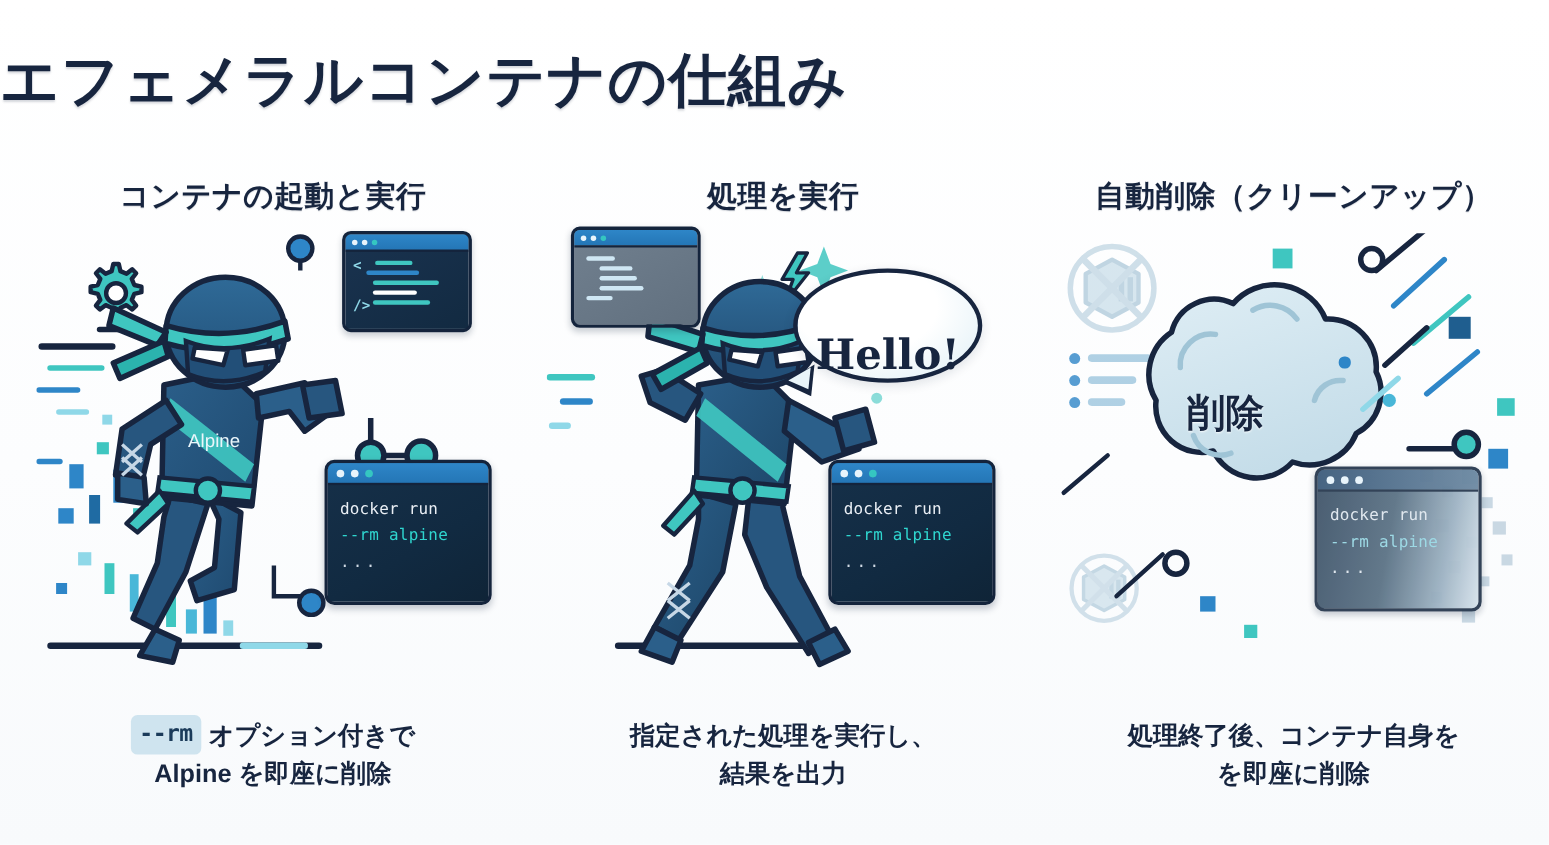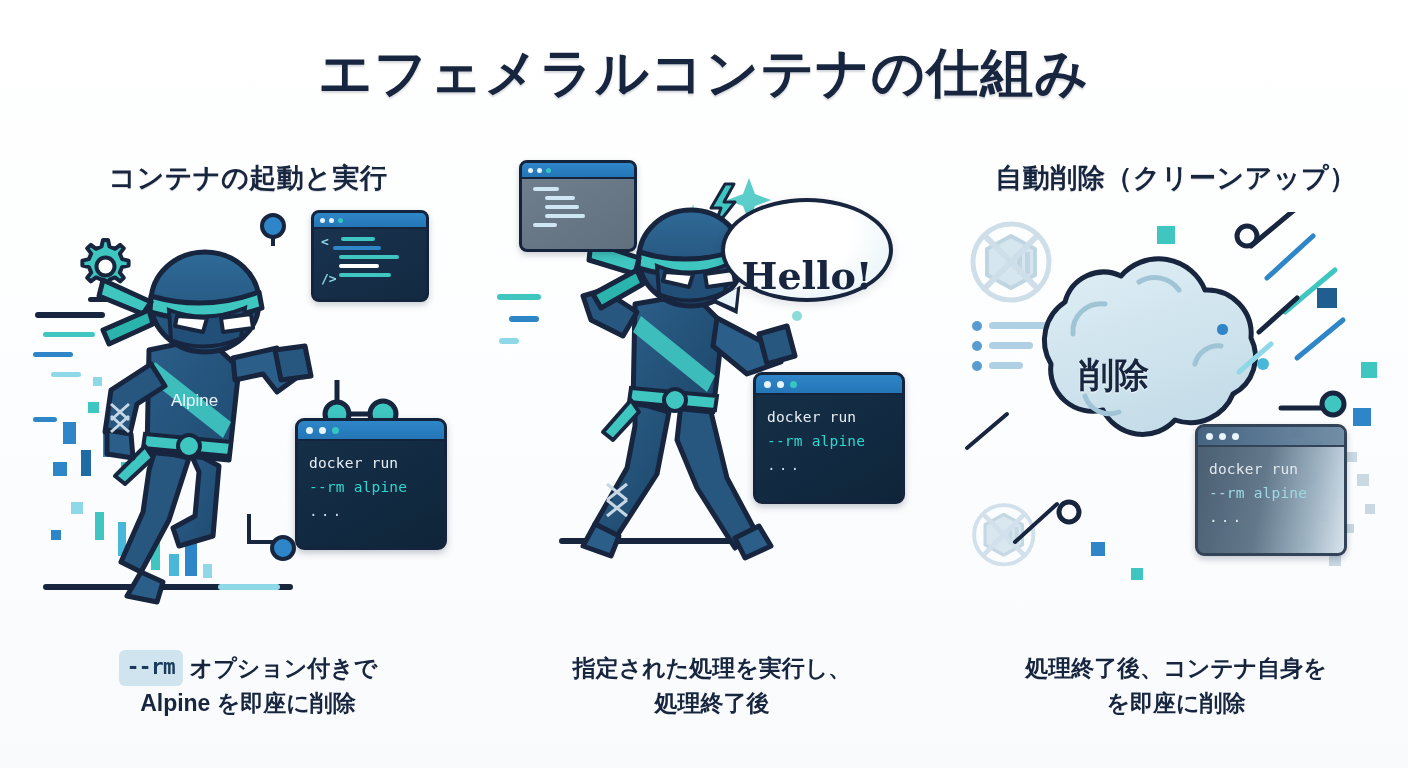--- a/index.html
+++ b/index.html
@@ -24,21 +24,21 @@
     height: 768px;
     background: linear-gradient(180deg, #ffffff 0%, #fcfdfe 55%, #f8fafc 100%);
   }
 
   
   .title {
     position: absolute;
     top: 38px;
     left: 0;
     width: 100%;
-    text-align: center;
+    text-align: left;
     font-size: 53px;
     font-weight: 700;
     letter-spacing: 1px;
     color: #17253f;
     text-shadow: 0 2px 2px rgba(20,35,60,0.18);
   }
 
   
   .columns {
     position: absolute;
@@ -356,20 +356,21 @@
         </div>
       </div>
 
       <div class="caption">
         <span class="code-chip">--rm</span><span> オプション付きで</span><br>
         <span>Alpine を即座に削除</span>
       </div>
     </div>
 
     <div class="col">
+      <div class="col-heading">処理を実行</div>
 
       <div class="scene">
         <svg width="430" height="400" viewBox="0 0 430 400">
           <defs>
             <linearGradient id="suit2" x1="0" y1="0" x2="1" y2="1">
               <stop offset="0%" stop-color="#2b5f8a"></stop>
                 <stop offset="100%" stop-color="#1d4668"></stop>
             </linearGradient>
             <linearGradient id="hood2" x1="0" y1="0" x2="0" y2="1">
               <stop offset="0%" stop-color="#2f6a97"></stop>
@@ -467,21 +468,21 @@
           <div class="term-body">
             <div class="t-white">docker run</div>
             <div class="t-cyan">--rm alpine</div>
             <div class="t-dots">...</div>
           </div>
         </div>
       </div>
 
       <div class="caption">
         <span>指定された処理を実行し、</span><br>
-        <span>処理終了後</span>
+        <span>結果を出力</span>
       </div>
     </div>
 
     <div class="col">
       <div class="col-heading">自動削除（クリーンアップ）</div>
 
       <div class="scene">
         <svg width="430" height="400" viewBox="0 0 430 400">
           <defs>
             <linearGradient id="cloudg" x1="0" y1="0" x2="0.4" y2="1">

